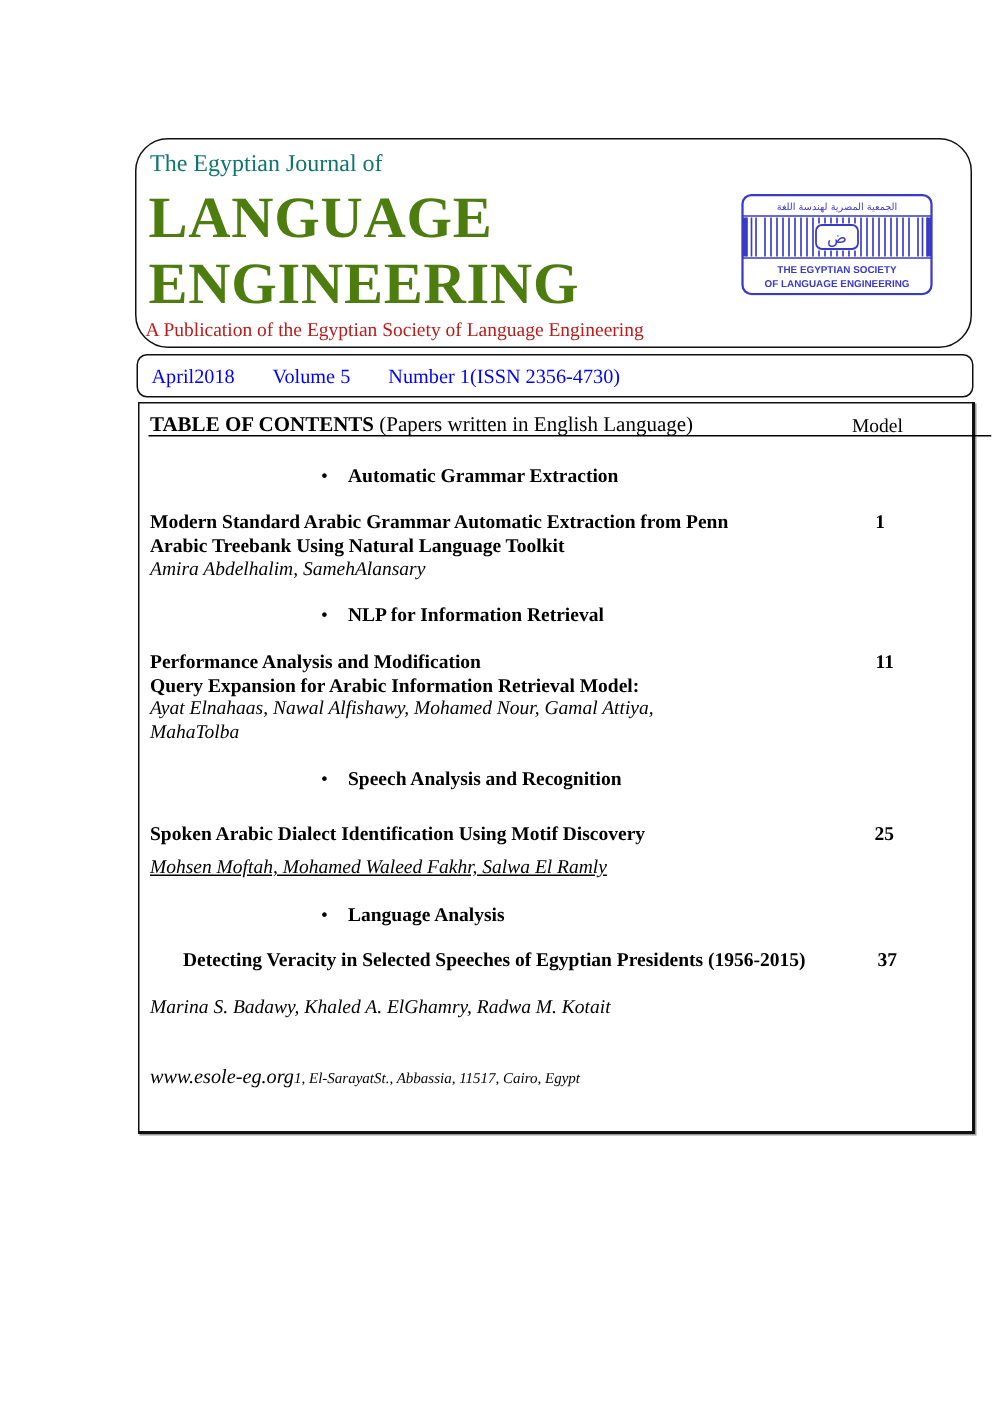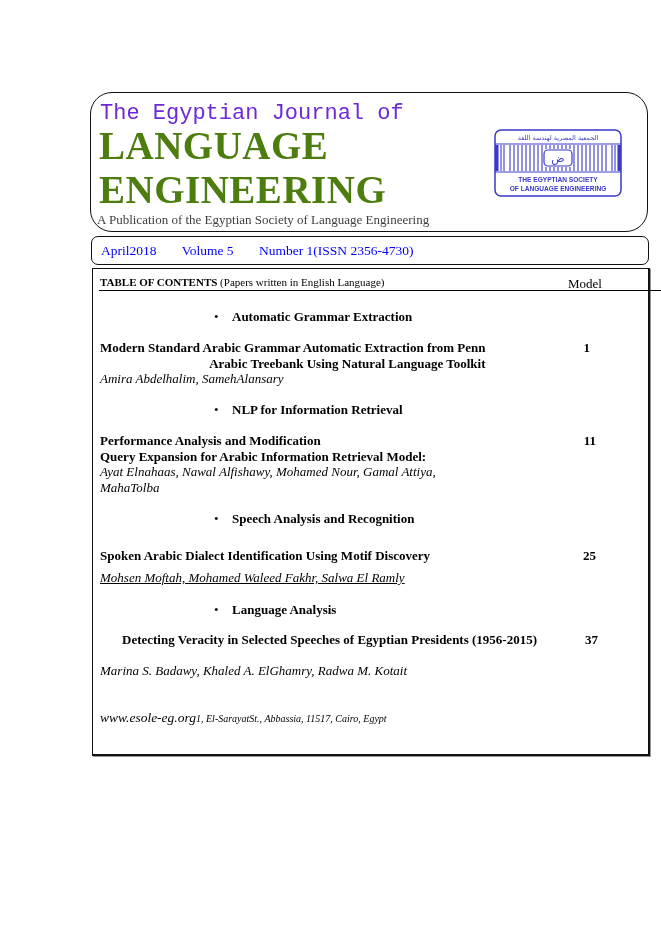--- a/index.html
+++ b/index.html
@@ -7,27 +7,27 @@
     width: 661px; height: 935px; background: #ffffff; position: relative; overflow: hidden;
     font-family: "Liberation Serif", "DejaVu Serif", serif; color: #000;
   }
   .abs { position: absolute; }
 
   
   .header-box {
     left: 90px; top: 92px; width: 558px; height: 140px;
     border: 1.5px solid #111; border-radius: 22px; box-sizing: border-box;
   }
-  .journal-pre { left: 100px; top: 101px; font-size: 22px; color: #6d28d9; white-space: nowrap; font-family: Liberation Mono, monospace; }
+  .journal-pre { left: 100px; top: 101px; font-size: 16px; color: #0f766e; white-space: nowrap; }
   .journal-title-1, .journal-title-2 {
     left: 99px; font-size: 39px; font-weight: bold; color: #4d7c0f; letter-spacing: 0.5px; white-space: nowrap; line-height: 40px;
   }
   .journal-title-1 { top: 126px; }
   .journal-title-2 { top: 170px; }
-  .journal-sub { left: 97px; top: 212px; font-size: 13px; color: #404040; white-space: nowrap; }
+  .journal-sub { left: 97px; top: 212px; font-size: 13px; color: #b91c1c; white-space: nowrap; }
 
   
   .logo {
     left: 494px; top: 129px; width: 128px; height: 68px;
   }
 
   
   .issue-box {
     left: 91px; top: 236px; width: 558px; height: 29px;
     border: 1.5px solid #111; border-radius: 7px; box-sizing: border-box;
@@ -35,21 +35,21 @@
   .issue-text { left: 101px; top: 243px; font-size: 13.5px; color: #0000ff; white-space: nowrap; }
   .issue-text span { margin-right: 22px; }
   .issue-text span:last-child { margin-right: 0; }
 
   
   .toc-box {
     left: 92px; top: 268px; width: 558px; height: 488px;
     border: 1.5px solid #111; border-right-width: 2px; border-bottom-width: 2px; box-sizing: border-box;
     box-shadow: 1px 1px 0 #999;
   }
-  .toc-head { left: 100px; top: 276px; font-size: 11px; white-space: nowrap; }
+  .toc-head { left: 100px; top: 276px; font-size: 14px; white-space: nowrap; }
   .toc-head b { font-weight: bold; }
   .toc-page-label { left: 568px; top: 276px; font-size: 13px; }
   .toc-rule { left: 99px; top: 290px; width: 562px; height: 1px; background: #000; }
 
   .section {
     font-size: 13px; font-weight: bold; white-space: nowrap;
   }
   .section .bullet { display: inline-block; width: 18px; font-weight: normal; }
   .paper-title { left: 100px; font-size: 13px; font-weight: bold; line-height: 16px; white-space: nowrap; }
   .paper-authors { left: 100px; font-size: 13px; font-style: italic; line-height: 16px; white-space: nowrap; }
@@ -134,21 +134,21 @@
 <div class="abs toc-head">
   <b>TABLE OF CONTENTS</b>
   <span>(Papers written in English Language)</span>
 </div>
 <div class="abs toc-page-label">Model</div>
 <div class="abs toc-rule"></div>
 
 <div class="abs section" style="left:214px; top:309px;">
   <span class="bullet">•</span><span>Automatic Grammar Extraction</span>
 </div>
-<div class="abs paper-title" style="top:340px;text-align:right;">
+<div class="abs paper-title" style="top:340px;">
   <div>Modern Standard Arabic Grammar Automatic Extraction from Penn</div>
   <div>Arabic Treebank Using Natural Language Toolkit</div>
 </div>
 <div class="abs paper-authors" style="top:371px;">
   <div>Amira Abdelhalim, SamehAlansary</div>
 </div>
 <div class="abs paper-page" style="left:560px; top:340px;">1</div>
 
 <div class="abs section" style="left:214px; top:402px;">
   <span class="bullet">•</span><span>NLP for Information Retrieval</span>

